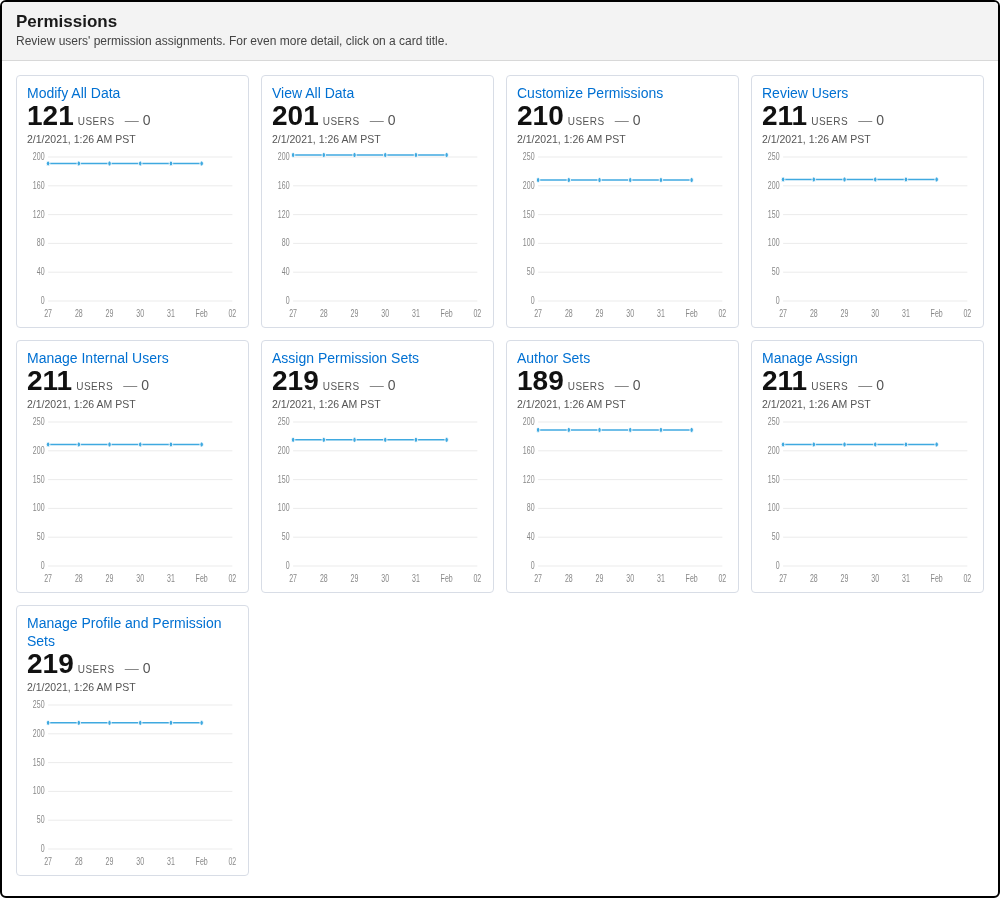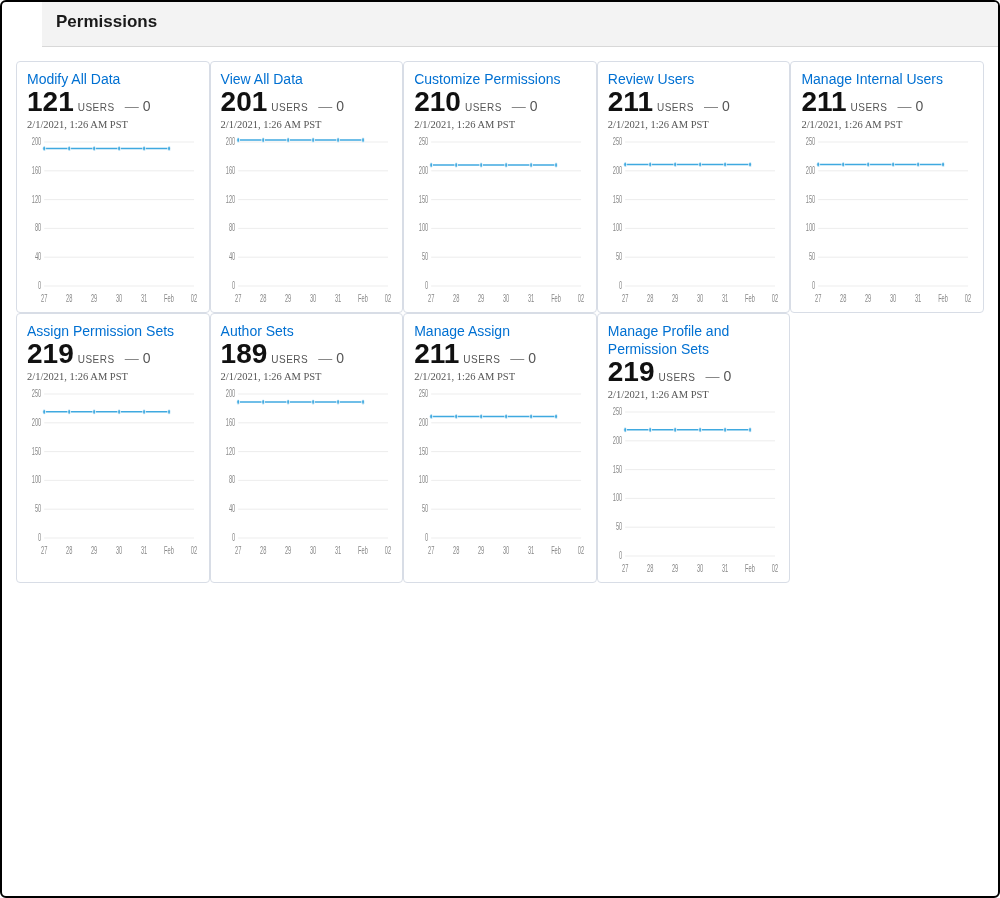--- a/index.html
+++ b/index.html
@@ -10,35 +10,35 @@
     width: 1000px;
     height: 898px;
     border: 2px solid #000;
     border-radius: 6px;
     overflow: hidden;
   }
   .header {
     background: #f3f3f3;
     border-bottom: 1px solid #d8d8d8;
     padding: 10px 14px 12px 14px;
-    margin-left: 40px;
   }
   .header h1 {
     font-size: 17px;
     font-weight: 700;
     color: #1a1a1a;
     margin-bottom: 2px;
   }
   .header p {
     font-size: 12px;
     color: #444;
   }
   .grid {
     display: grid;
-    grid-template-columns: repeat(5, 1fr);
+    grid-template-columns: repeat(4, 1fr);
+    gap: 12px;
     padding: 14px;
   }
   .card {
     border: 1px solid #d8dde6;
     border-radius: 4px;
     padding: 8px 10px 4px 10px;
     background: #fff;
   }
   .card-title {
     font-size: 14px;
@@ -70,21 +70,20 @@
   }
   .card-delta {
     font-size: 14px;
     color: #555;
   }
   .card-time {
     font-size: 10.5px;
     color: #555;
     margin-top: 1px;
     margin-bottom: 6px;
-    font-family: Liberation Serif, serif;
   }
   .chart {
     width: 100%;
     height: 172px;
     display: block;
   }
   .chart text {
     font-size: 10px;
     fill: #888;
     font-family: inherit;
@@ -102,20 +101,21 @@
     fill: #3fa9e0;
     stroke: #fff;
     stroke-width: 1;
   }
 </style>
 </head>
 <body>
 
 <div class="header">
   <h1>Permissions</h1>
+  <p>Review users' permission assignments. For even more detail, click on a card title.</p>
 </div>
 
 <div class="grid" id="grid">
     <div class="card"><a class="card-title">Modify All Data</a><div class="card-stats">
         <span class="card-big">121</span>
         <span class="card-users">USERS</span>
         <span class="card-dash">—</span>
         <span class="card-delta">0</span>
       </div><div class="card-time">2/1/2021, 1:26 AM PST</div><svg class="chart" viewBox="0 0 300 172" preserveAspectRatio="none">
         <line x1="30" x2="292" y1="150" y2="150" class="gridline"></line>

